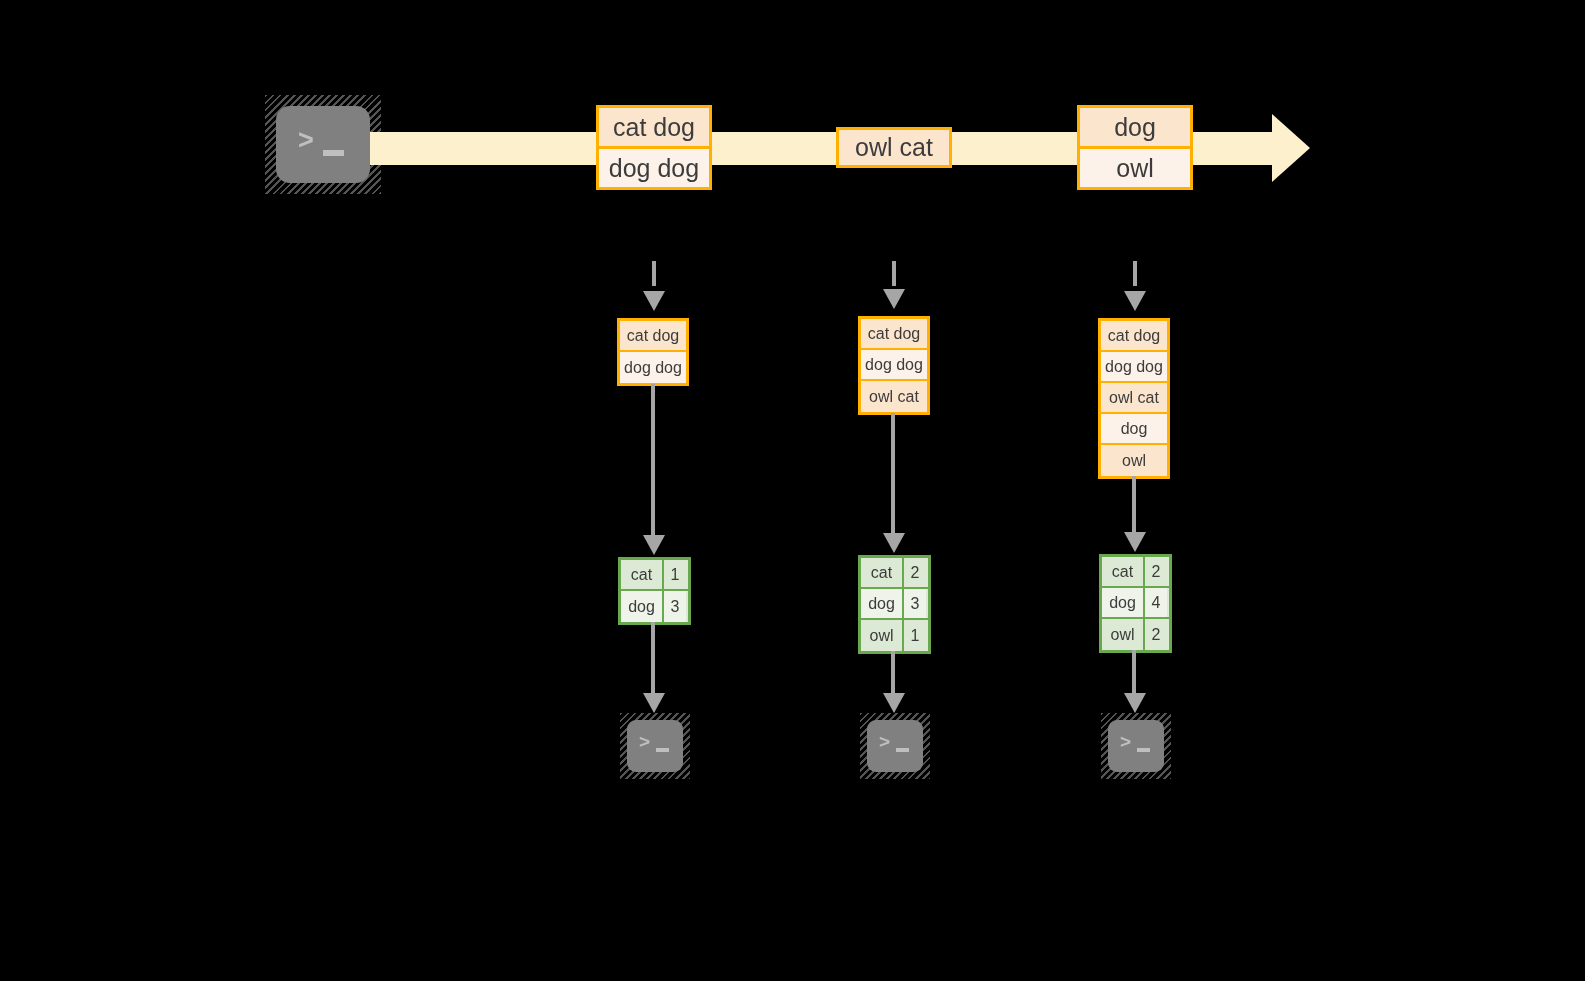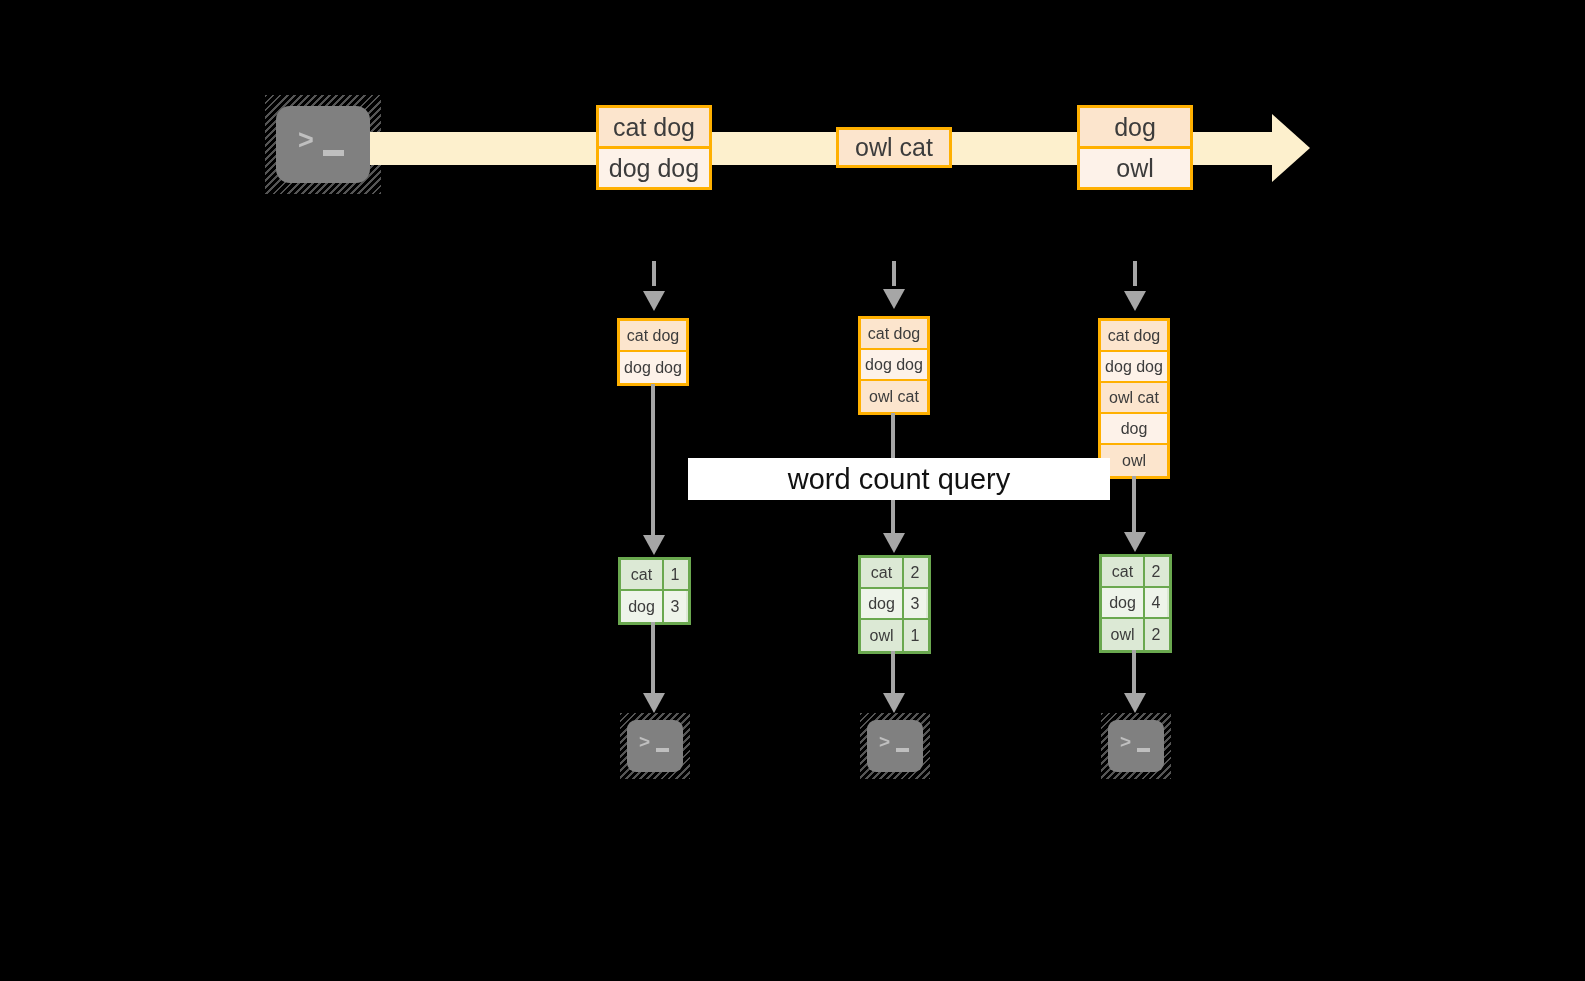--- a/index.html
+++ b/index.html
@@ -271,15 +271,14 @@
     </div>
   </div>
   <div class="vline" style="left:1132px; top:650px; height:44px;"></div>
   <div class="vhead" style="left:1124px; top:693px;"></div>
   <div class="terminal small" style="left:1101px; top:713px; width:70px; height:66px;">
     <div class="inner"></div>
     <div class="chev" style="left:19px; top:18px; font-size:19px;">&gt;</div>
     <div class="ul" style="left:36px; top:35px; width:13px; height:4px;"></div>
   </div>
 
-  <div class="query-label" style="left:688px; top:458px; width:422px; height:42px;">word count query</div>
 
 </div>
 
 </body></html>

